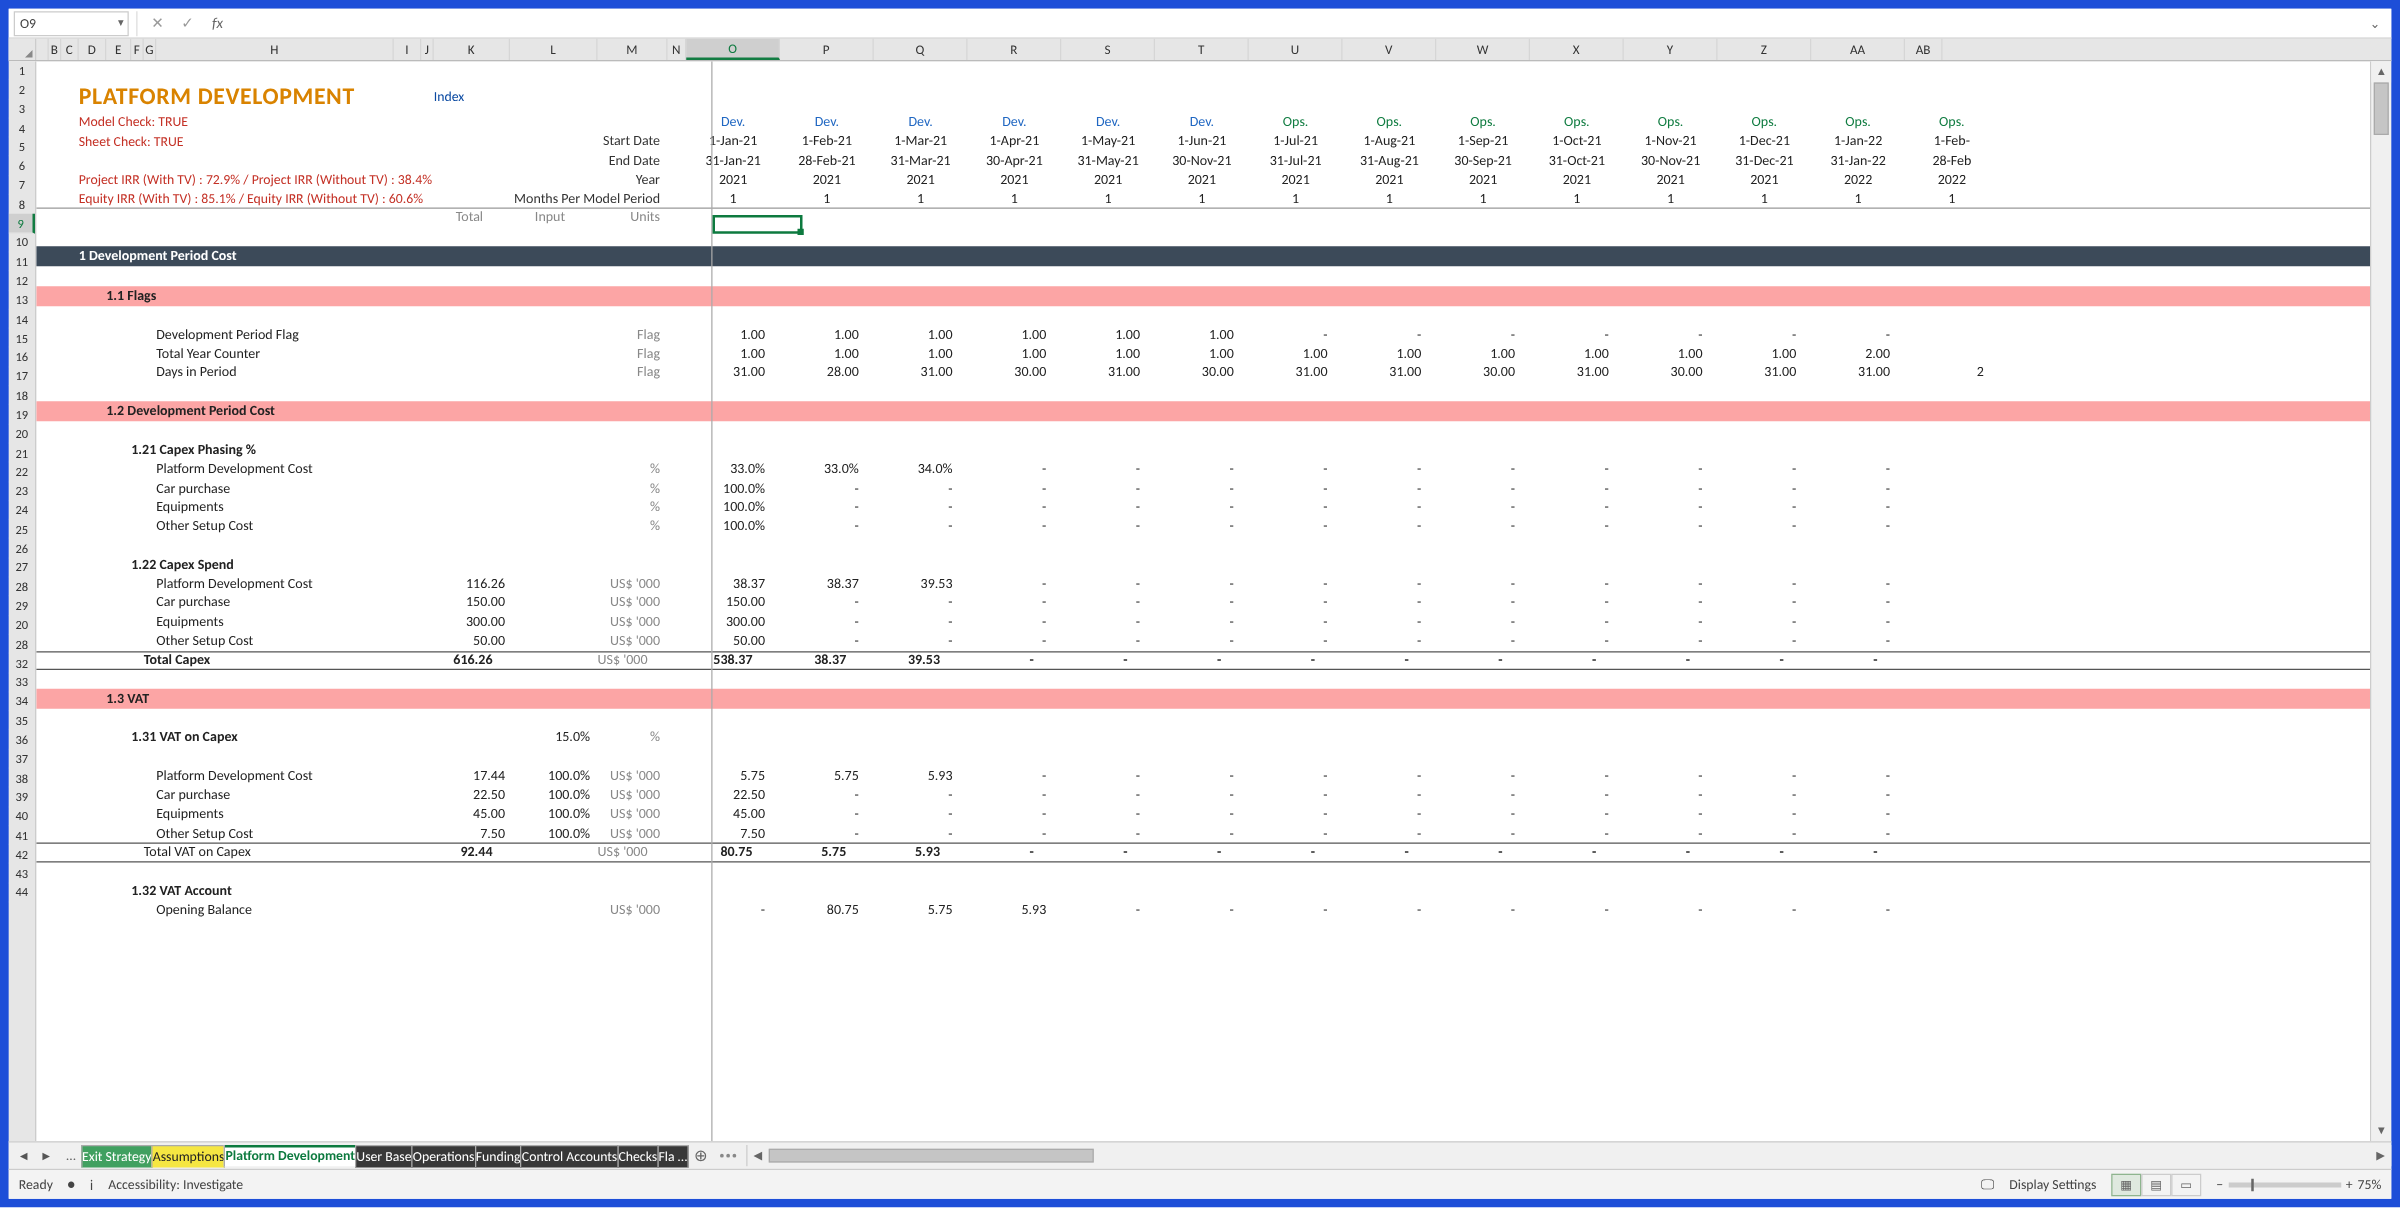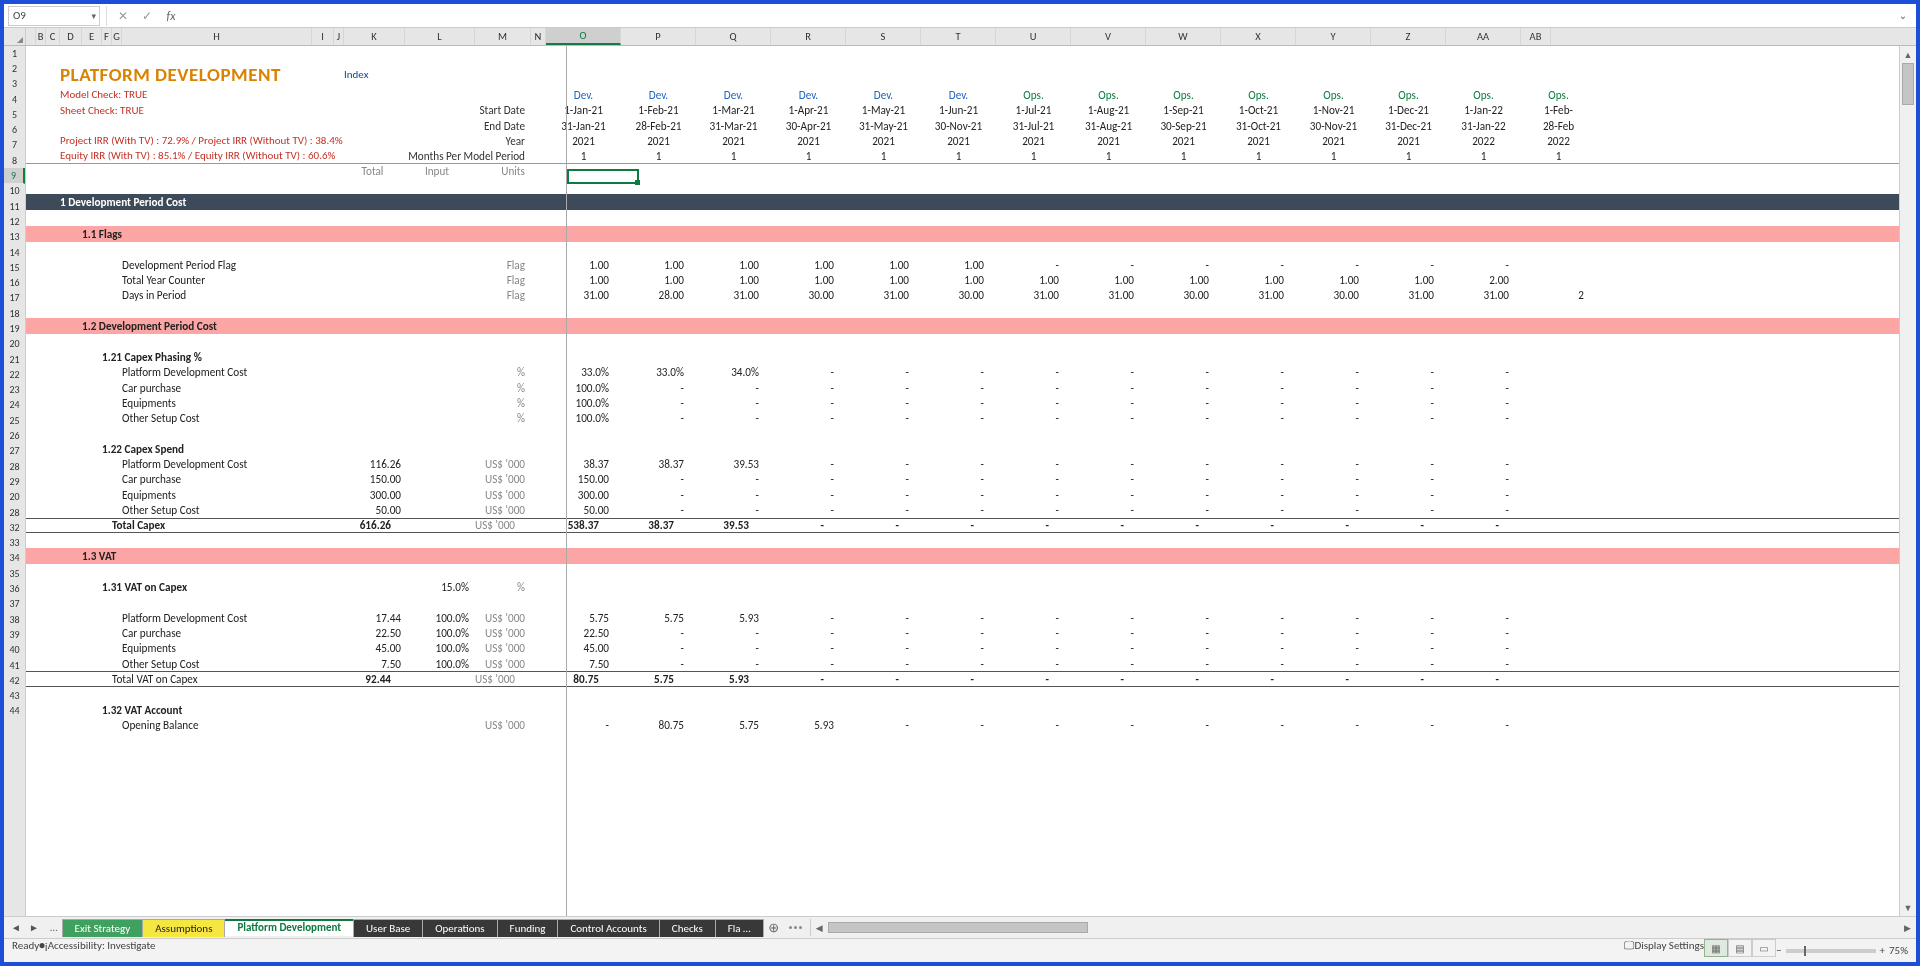--- a/index.html
+++ b/index.html
@@ -1,17 +1,17 @@
 <!DOCTYPE html>
 <html><head>
 <meta charset="utf-8">
 <style>
 html,body{margin:0;padding:0;font-family:"Segoe UI",Calibri,Arial,sans-serif;font-size:12px;color:#222;overflow:hidden;background:#fff}
 *{box-sizing:border-box}
-.app{display:flex;flex-direction:column;height:100vh;border:4px solid #1d4ed8}
+.app{display:flex;flex-direction:column;height:100vh;border:7px solid #1d4ed8}
 
 
 .formula-bar{display:flex;align-items:center;height:24px;border-bottom:1px solid #ccc;background:#fff;padding:0 4px;gap:4px}
 .namebox{width:92px;height:20px;border:1px solid #ccc;display:flex;align-items:center;padding-left:4px;font-size:11px;color:#444}
 .namebox .dd{margin-left:auto;margin-right:3px;font-size:9px;color:#666}
 .fb-sep{width:1px;height:20px;background:#ddd;margin:0 2px}
 .fb-btn{width:20px;height:20px;display:flex;align-items:center;justify-content:center;color:#999;font-size:12px}
 .fb-btn.active{color:#666}
 .fx{font-style:italic;color:#555;font-size:12px}
 .fb-input{flex:1;height:20px}
@@ -68,35 +68,35 @@
 .vscroll{width:17px;background:#f0f0f0;border-left:1px solid #ccc;display:flex;flex-direction:column}
 .vs-btn{height:17px;display:flex;align-items:center;justify-content:center;font-size:9px;color:#666;background:#f0f0f0}
 .vs-track{flex:1;position:relative}
 .vs-thumb{position:absolute;left:2px;right:2px;top:0;height:42px;background:#c5c5c5;border:1px solid #aaa}
 
 
 .tabbar{display:flex;align-items:center;height:22px;background:#f0f0f0;border-top:1px solid #ccc;font-size:11px}
 .tab-nav{display:flex;gap:2px;padding:0 4px;color:#555}
 .tab-nav span{width:16px;text-align:center;font-size:10px}
 .tab-dots{padding:0 4px;color:#666}
-.tab{padding:2px 12px;border:1px solid #aaa;border-bottom:none;background:#fff;margin-right:-1px;cursor:pointer;white-space:nowrap}
+.tab{padding:2px 0;border:1px solid #aaa;border-bottom:none;background:#fff;margin-right:-1px;cursor:pointer;white-space:nowrap}
 .tab.green{background:#40a060;color:#fff}
 .tab.yellow{background:#f5e642}
 .tab.active{background:#fff;color:#0d7a3f;font-weight:bold;border-top:none;box-shadow:inset 0 2px 0 #0d7a3f}
 .tab.dark{background:#383838;color:#fff}
 .tab-add{width:22px;text-align:center;color:#666;font-size:13px}
 .tbdots{padding:0 4px;color:#777;display:flex;gap:2px}
 .tbdots i{width:3px;height:3px;background:#888;border-radius:50%}
 .hscroll{flex:1;height:17px;background:#f0f0f0;border-left:1px solid #ccc;display:flex;align-items:center;margin-left:4px}
 .hs-btn{width:17px;height:17px;display:flex;align-items:center;justify-content:center;font-size:9px;color:#666}
 .hs-track{flex:1;height:13px;position:relative}
 .hs-thumb{position:absolute;left:0;width:260px;top:1px;bottom:1px;background:#c5c5c5;border:1px solid #aaa}
 
 
-.status{height:24px;background:#f3f3f3;border-top:1px solid #ccc;display:flex;padding:0 8px;font-size:11px;color:#444;}
+.status{height:24px;background:#f3f3f3;border-top:1px solid #ccc;display:flex;align-items:center;padding:0 8px;font-size:11px;color:#444;gap:12px}
 .status .sp{flex:1}
 .status .view-btns{display:flex}
 .status .vb{width:24px;height:18px;border:1px solid #ccc;display:flex;align-items:center;justify-content:center;font-size:10px;color:#666}
 .status .vb.on{background:#dfe9df;border-color:#8fb58f}
 .zoom{display:flex;align-items:center;gap:4px}
 .zoom .slider{width:90px;height:4px;background:#ccc;position:relative}
 .zoom .slider::before{content:"";position:absolute;left:20%;top:-3px;width:2px;height:10px;background:#666}
 </style>
 </head>
 <body>

